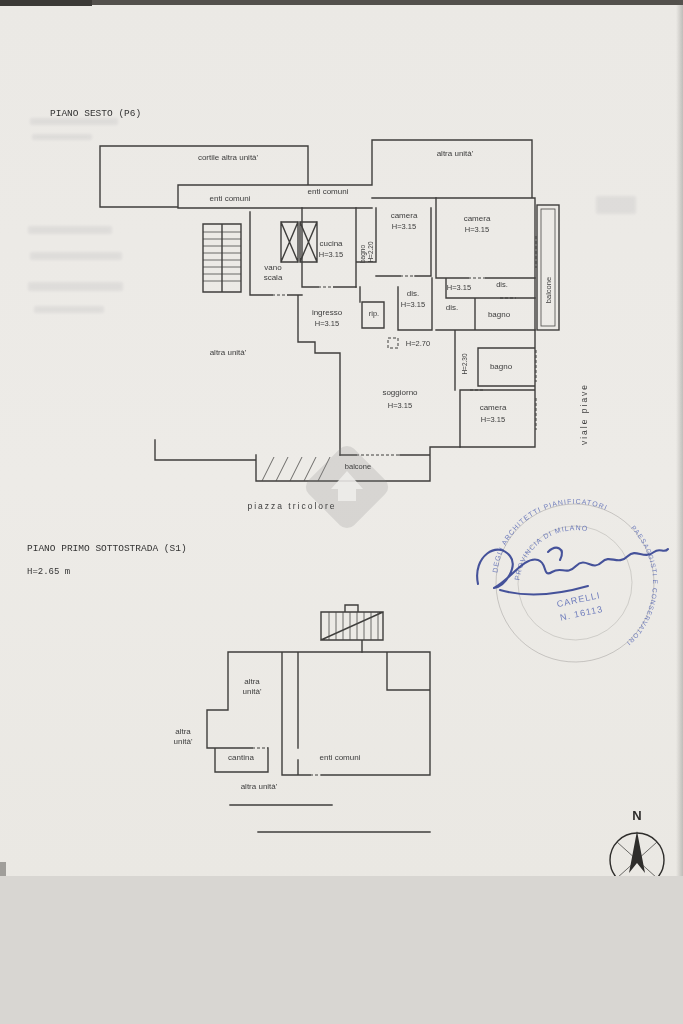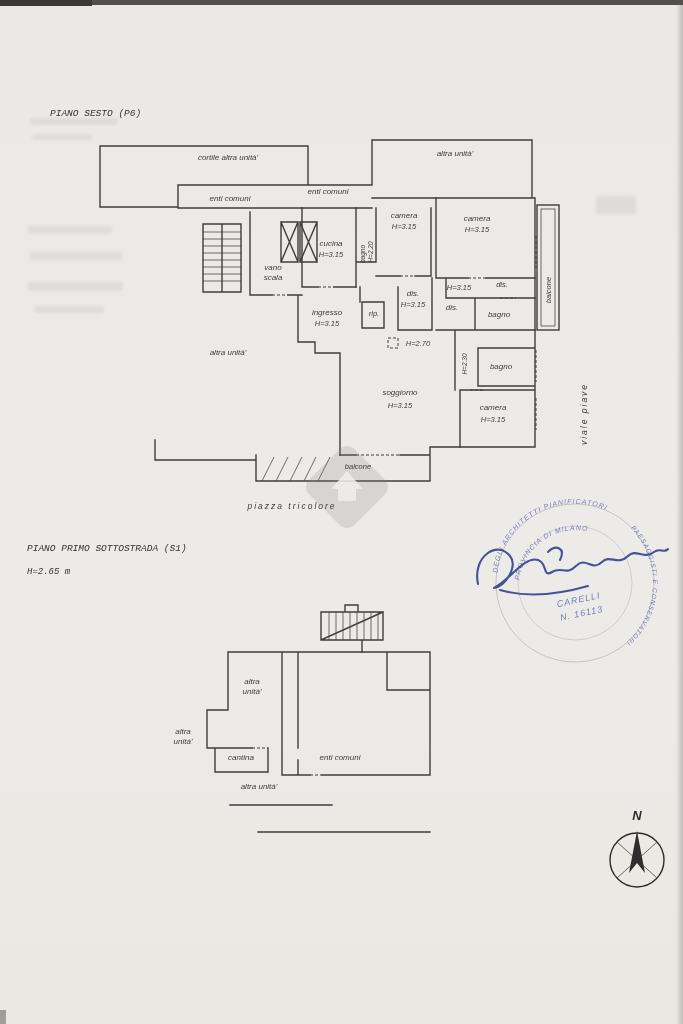--- a/index.html
+++ b/index.html
@@ -1,18 +1,18 @@
 <!DOCTYPE html>
 <html><head>
 <meta charset="utf-8">
 <style>
   html,body{margin:0;padding:0;background:#d8d6d2;}
-  .page{position:relative;width:683px;height:1024px;overflow:hidden;
+  .page{position:relative;width:683px;height:876px;overflow:hidden;
         background:linear-gradient(180deg,#ebe9e5 0%,#edebe7 55%,#eae8e3 100%);
-        font-family:"Liberation Sans",sans-serif;font-style:italic;}
+        font-family:"Liberation Sans",sans-serif;}
   .scan-top{position:absolute;top:0;left:0;width:100%;height:5px;background:#53504c;}
   .scan-top-dark{position:absolute;top:0;left:0;width:92px;height:6px;background:#3b3936;}
   .edge-right{position:absolute;top:0;right:0;width:7px;height:100%;
               background:linear-gradient(to left,rgba(90,88,84,.30),rgba(90,88,84,0));}
   .corner-bl{position:absolute;left:0;bottom:0;width:6px;height:14px;background:rgba(70,68,64,.45);}
   .smudge{position:absolute;background:#6b6d78;opacity:.10;filter:blur(1.5px);border-radius:2px;}
 
   svg{position:absolute;top:0;left:0;}
   .wall{stroke:#3f3e3c;stroke-width:1.4;fill:none;stroke-linecap:square;}
   .thin{stroke:#4a4946;stroke-width:.8;fill:none;}

